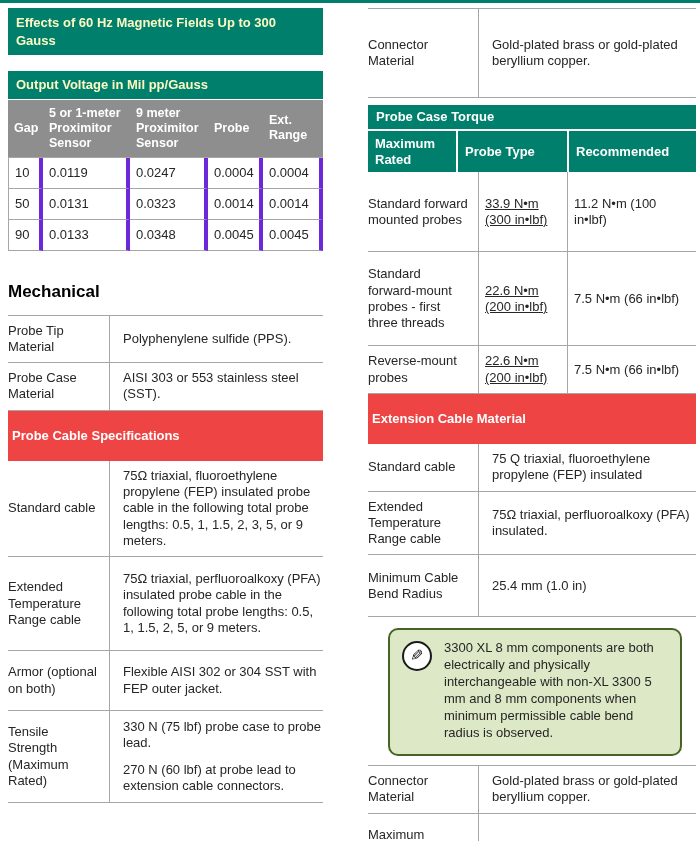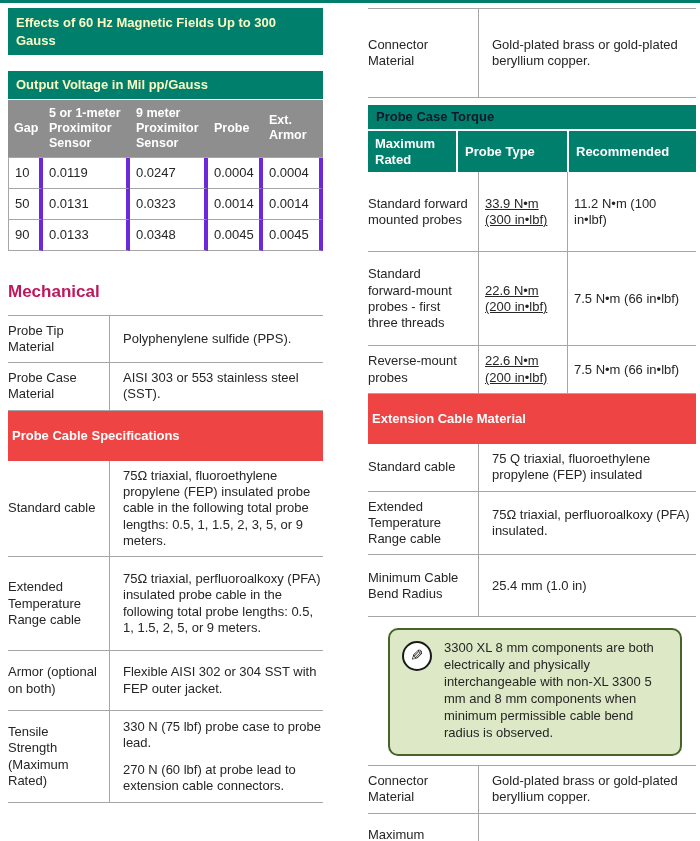--- a/index.html
+++ b/index.html
@@ -18,36 +18,36 @@
 
   
   .mag-header{display:flex;background:#8E8E8E;color:#fff;font-weight:bold;font-size:12.5px;line-height:1.2;margin-top:1px;}
   .mag-header .hc{padding:6px 4px 6px 6px;display:flex;align-items:center;box-sizing:border-box;}
   .w1{width:35px;}.w2{width:87px;}.w3{width:78px;}.w4{width:55px;}.w5{width:60px;}
   .mag-body{border-top:1px solid #A6A6A6;}
   .mag-row{display:flex;}
   .mag-row .dc{box-sizing:border-box;padding:7px 4px 7px 6px;border-right:4px solid #6d28d9;border-bottom:1px solid #A6A6A6;}
   .mag-row .dc:first-child{border-left:1px solid #A6A6A6;}
 
-  .mech-h{color:#be185d;font-size:17px;font-weight:bold;margin:30px 0 12px 0;}
+  .mech-h{color:#000000;font-size:17px;font-weight:bold;margin:30px 0 12px 0;}
 
   
   .spec-table{border-top:1px solid #A6A6A6;}
   .spec-row{display:flex;align-items:center;border-bottom:1px solid #A6A6A6;box-sizing:border-box;}
   .spec-row .lab{align-self:stretch;display:flex;align-items:center;box-sizing:border-box;
     border-right:1px solid #A6A6A6;padding:7px 8px 7px 0;}
   .spec-row .val{flex:1;padding:7px 2px 7px 13px;}
   .spec-row .val p{margin:0;}
   .spec-row .val p + p{margin-top:10px;}
   .labw-left .lab{width:102px;min-width:102px;}
   .labw-right .lab{width:111px;min-width:111px;}
   .gray-banner{background:#ef4444;color:#fff;font-weight:bold;text-align:left;padding:17px 4px;font-size:13px;}
 
   
-  .tq-banner{background:#00806C;color:#0f172a;font-weight:bold;padding:4px 8px;margin-top:7px;}
+  .tq-banner{background:#00806C;color:#ffffff;font-weight:bold;padding:4px 8px;margin-top:7px;}
   .tq-head{display:flex;gap:2px;margin-top:2px;}
   .tq-head .th{background:#00806C;color:#fff;font-weight:bold;padding:5px 7px;display:flex;align-items:center;box-sizing:border-box;font-size:13px;line-height:1.2;}
   .th.t1{width:109px;}.th.t2{width:88px;}.th.t3{flex:1;}
   .tq-row{display:flex;align-items:center;border-bottom:1px solid #A6A6A6;box-sizing:border-box;}
   .tq-row .tc{box-sizing:border-box;align-self:stretch;display:flex;align-items:center;}
   .tq-row .tc1{width:111px;border-right:1px solid #A6A6A6;padding:7px 6px 7px 0;}
   .tq-row .tc2{width:89px;border-right:1px solid #A6A6A6;padding:7px 6px;text-decoration:underline;}
   .tq-row .tc3{flex:1;padding:7px 6px;}
 
   
@@ -66,21 +66,21 @@
 <div class="col col-left">
 
   <div class="teal-banner">Effects of 60 Hz Magnetic Fields Up to 300 Gauss</div>
   <div class="teal-banner sub">Output Voltage in Mil pp/Gauss</div>
 
   <div class="mag-header">
     <div class="hc w1">Gap</div>
     <div class="hc w2">5 or 1-meter Proximitor Sensor</div>
     <div class="hc w3">9 meter Proximitor Sensor</div>
     <div class="hc w4">Probe</div>
-    <div class="hc w5">Ext. Armor</div>
+    <div class="hc w5">Ext. Range</div>
   </div>
 
   <div class="mag-body">
     <div class="mag-row">
       <div class="dc w1">10</div>
       <div class="dc w2">0.0119</div>
       <div class="dc w3">0.0247</div>
       <div class="dc w4">0.0004</div>
       <div class="dc w5">0.0004</div>
     </div>

